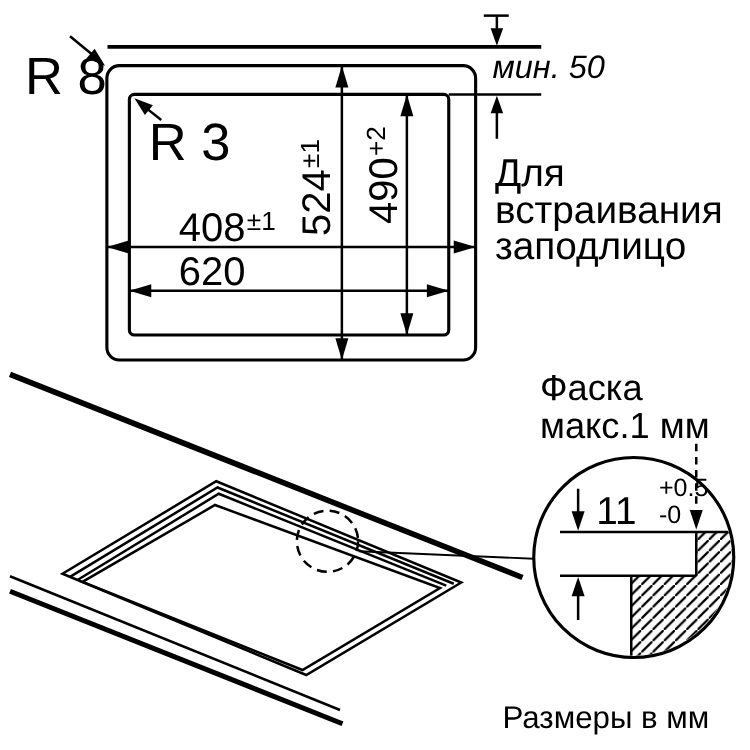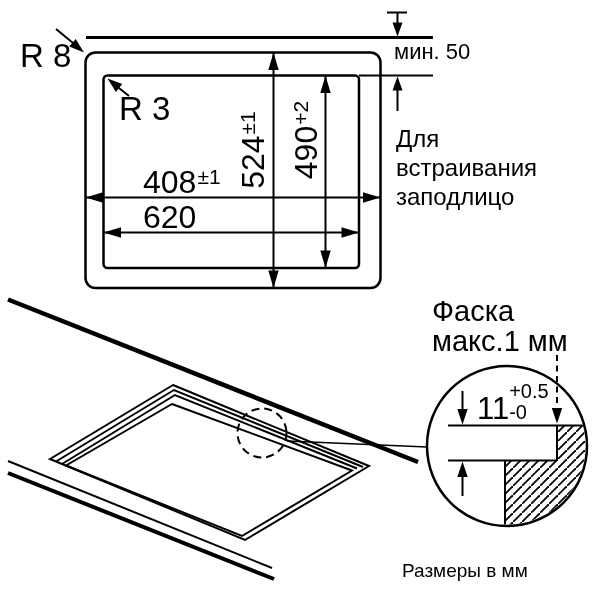--- a/index.html
+++ b/index.html
@@ -1,30 +1,30 @@
 <!DOCTYPE html>
 <html><head>
 <meta charset="utf-8">
 <style>
   html,body{margin:0;padding:0;background:#fff;}
   #stage{position:relative;width:600px;height:600px;background:#fff;overflow:hidden;
          font-family:"Liberation Sans",sans-serif;color:#000;}
   #linework{position:absolute;left:0;top:0;}
   .lbl{position:absolute;line-height:1.05;white-space:nowrap;}
   .dim{font-size:32px;}
-  .rlab{font-size:33px;}
+  .rlab{font-size:42px;}
   .tol{font-size:21px;position:relative;top:-9px;margin-left:1px;}
   .vdim{transform:translate(-50%,-50%) rotate(-90deg);transform-origin:center;}
-  .note{font-size:24px;white-space:pre-line;line-height:29px;}
-  .min50{font-size:22px;}
+  .note{font-size:31px;white-space:pre-line;line-height:29px;}
+  .min50{font-size:26px;font-style:italic;}
   .chamfer{font-size:29px;white-space:pre-line;line-height:30px;}
-  .units{font-size:19px;}
+  .units{font-size:25px;}
   .depth{display:flex;align-items:flex-end;font-size:31px;}
   .stack{display:inline-flex;flex-direction:column;font-size:20px;line-height:21px;
-         margin-left:0;transform:translateY(-3px);text-align:left;}
+         margin-left:18px;transform:translateY(-3px);text-align:left;}
 </style>
 </head>
 <body>
 
 <div id="stage">
 
   <svg id="linework" width="600" height="600" viewBox="0 0 600 600">
     <defs>
       <pattern id="hatch" width="9" height="9" patternUnits="userSpaceOnUse">
         <path d="M0,9 L9,0" stroke="#000" stroke-width="1.8" fill="none"></path>

